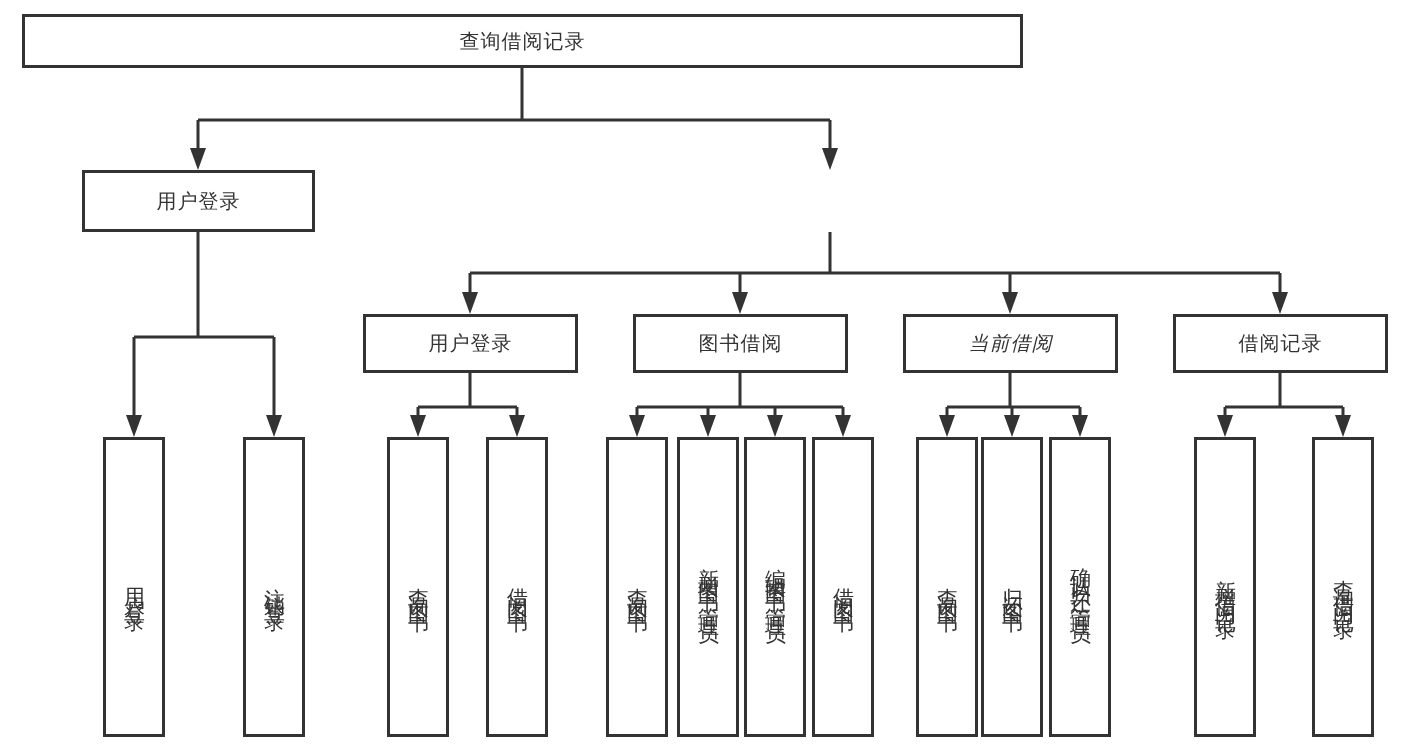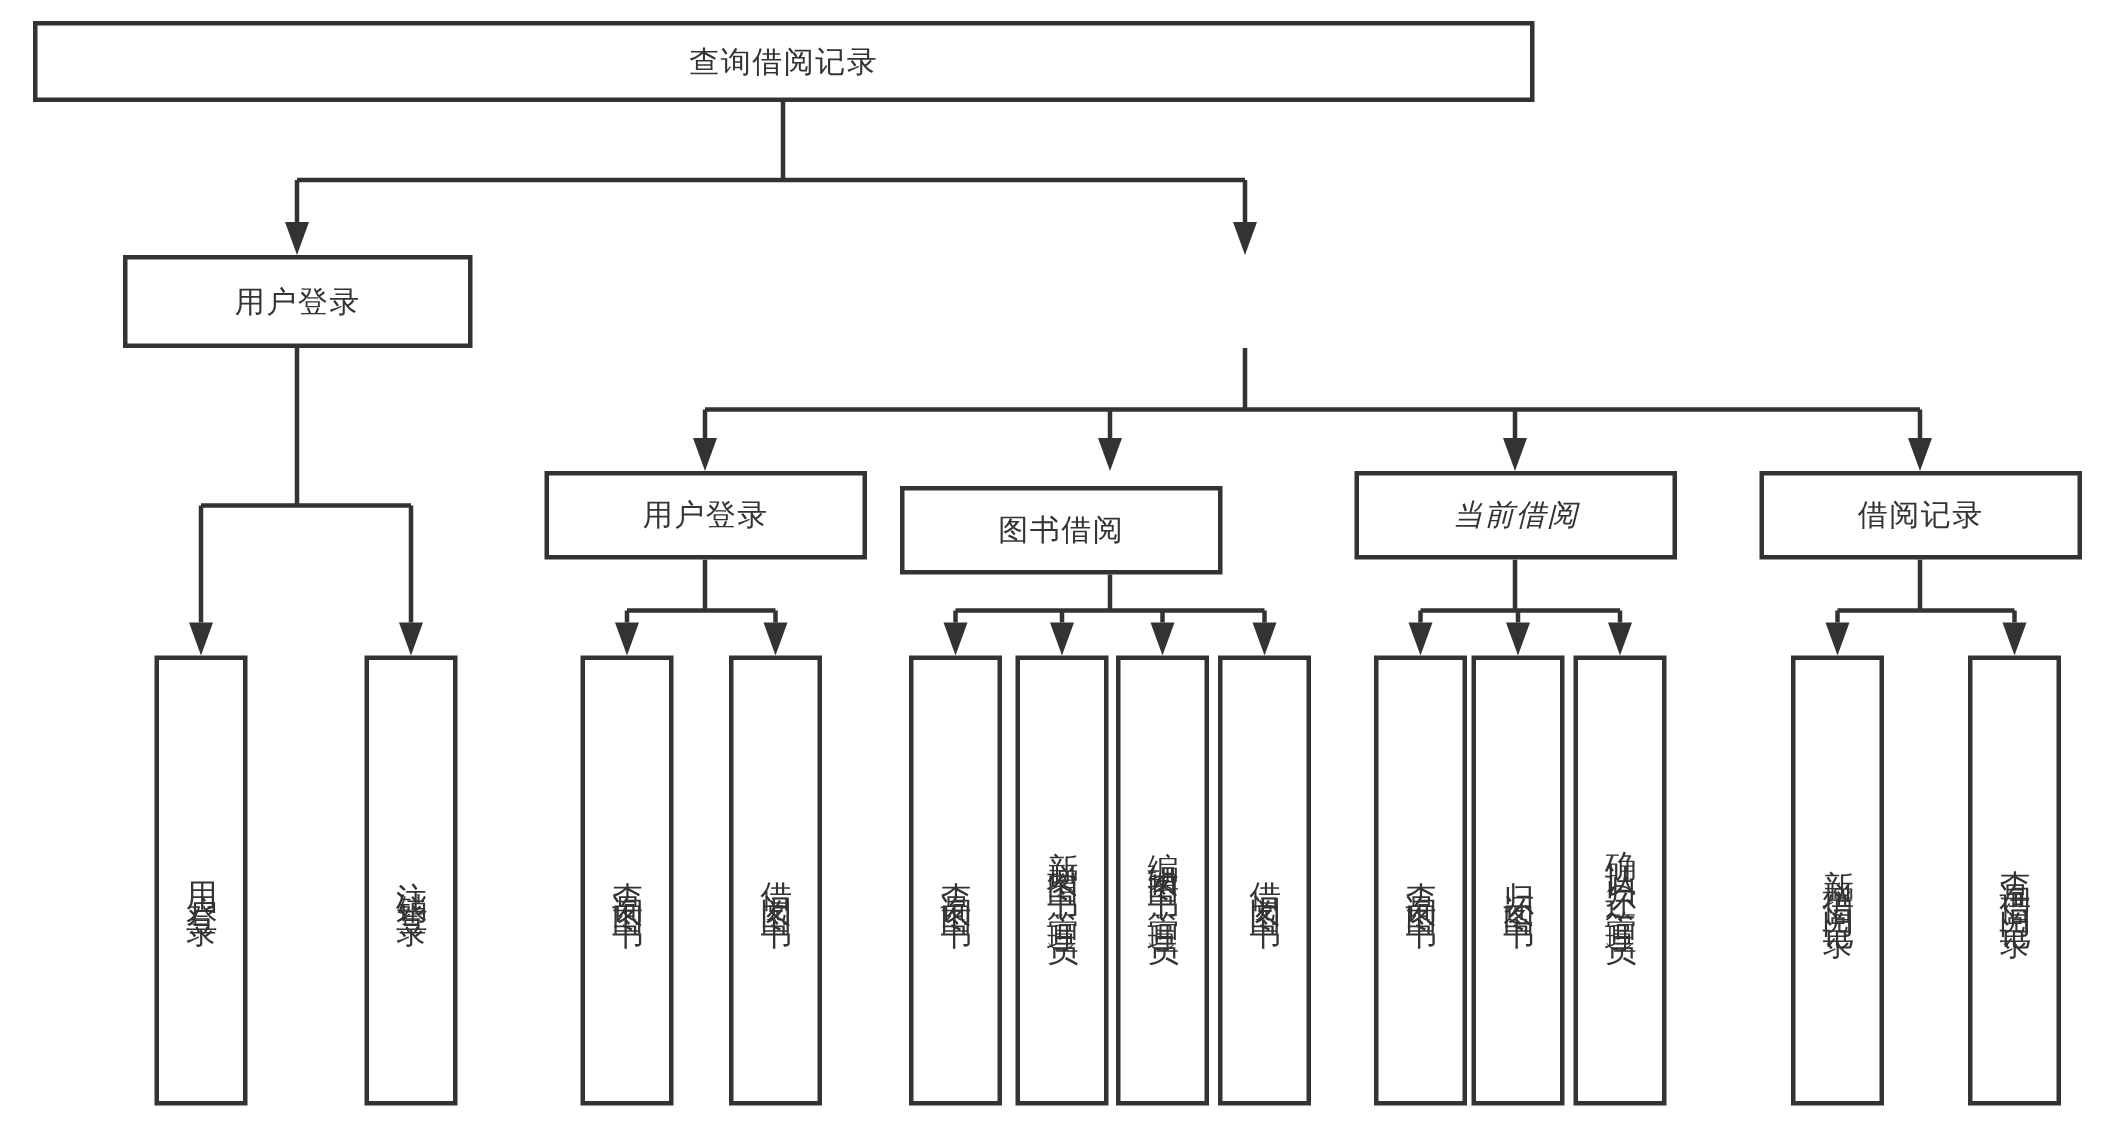--- a/index.html
+++ b/index.html
@@ -28,21 +28,21 @@
     justify-content: center;
     font-size: 20px;
     letter-spacing: 1px;
     white-space: nowrap;
   }
   .node.root   { left: 22px;  top: 14px;  width: 1001px; height: 54px; }
   .node.l2a    { left: 82px;  top: 170px; width: 233px;  height: 62px; }
   .node.l2b    { left: 712px; top: 170px; width: 235px;  height: 62px; }
   .node.l3     { top: 314px;  width: 215px; height: 59px; }
   .node.l3.c0  { left: 363px; }
-  .node.l3.c1  { left: 600px; margin-top: 10px; }
+  .node.l3.c1  { left: 633px; }
   .node.l3.c2  { left: 903px; font-style: italic; }
   .node.l3.c3  { left: 1173px; }
   .leaf {
     position: absolute;
     top: 437px;
     width: 62px;
     height: 300px;
     box-sizing: border-box;
     border: 3px solid var(--line, #333333);
     background: #ffffff;

